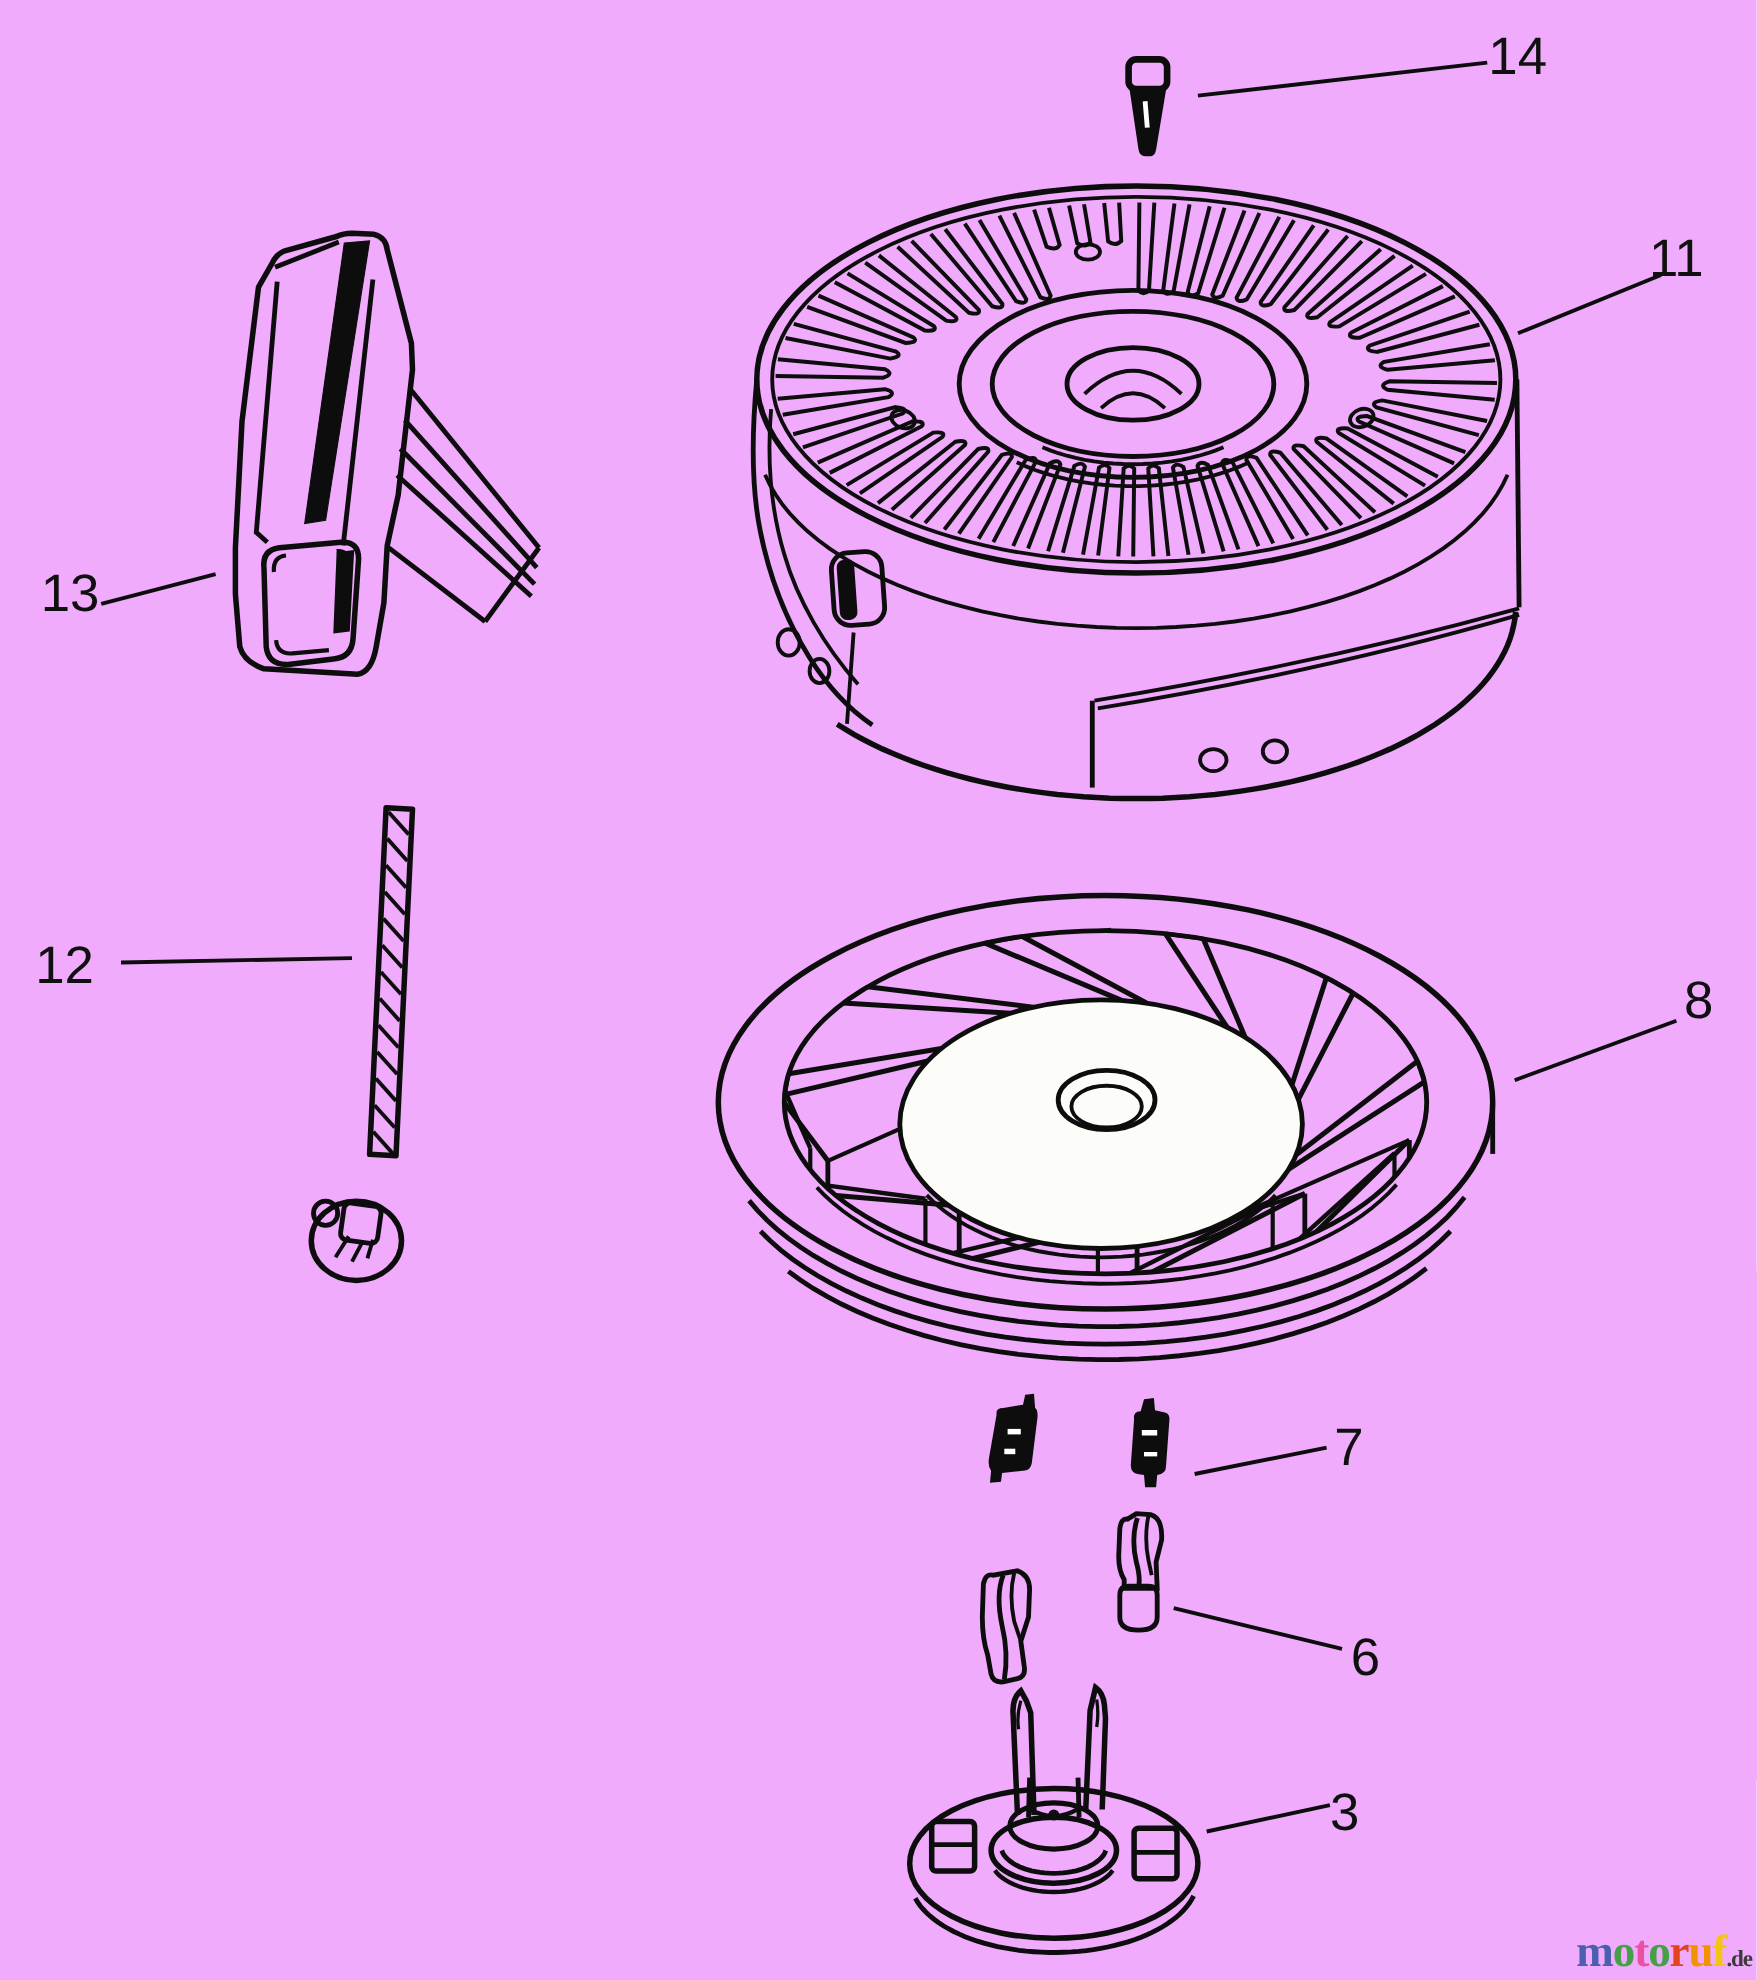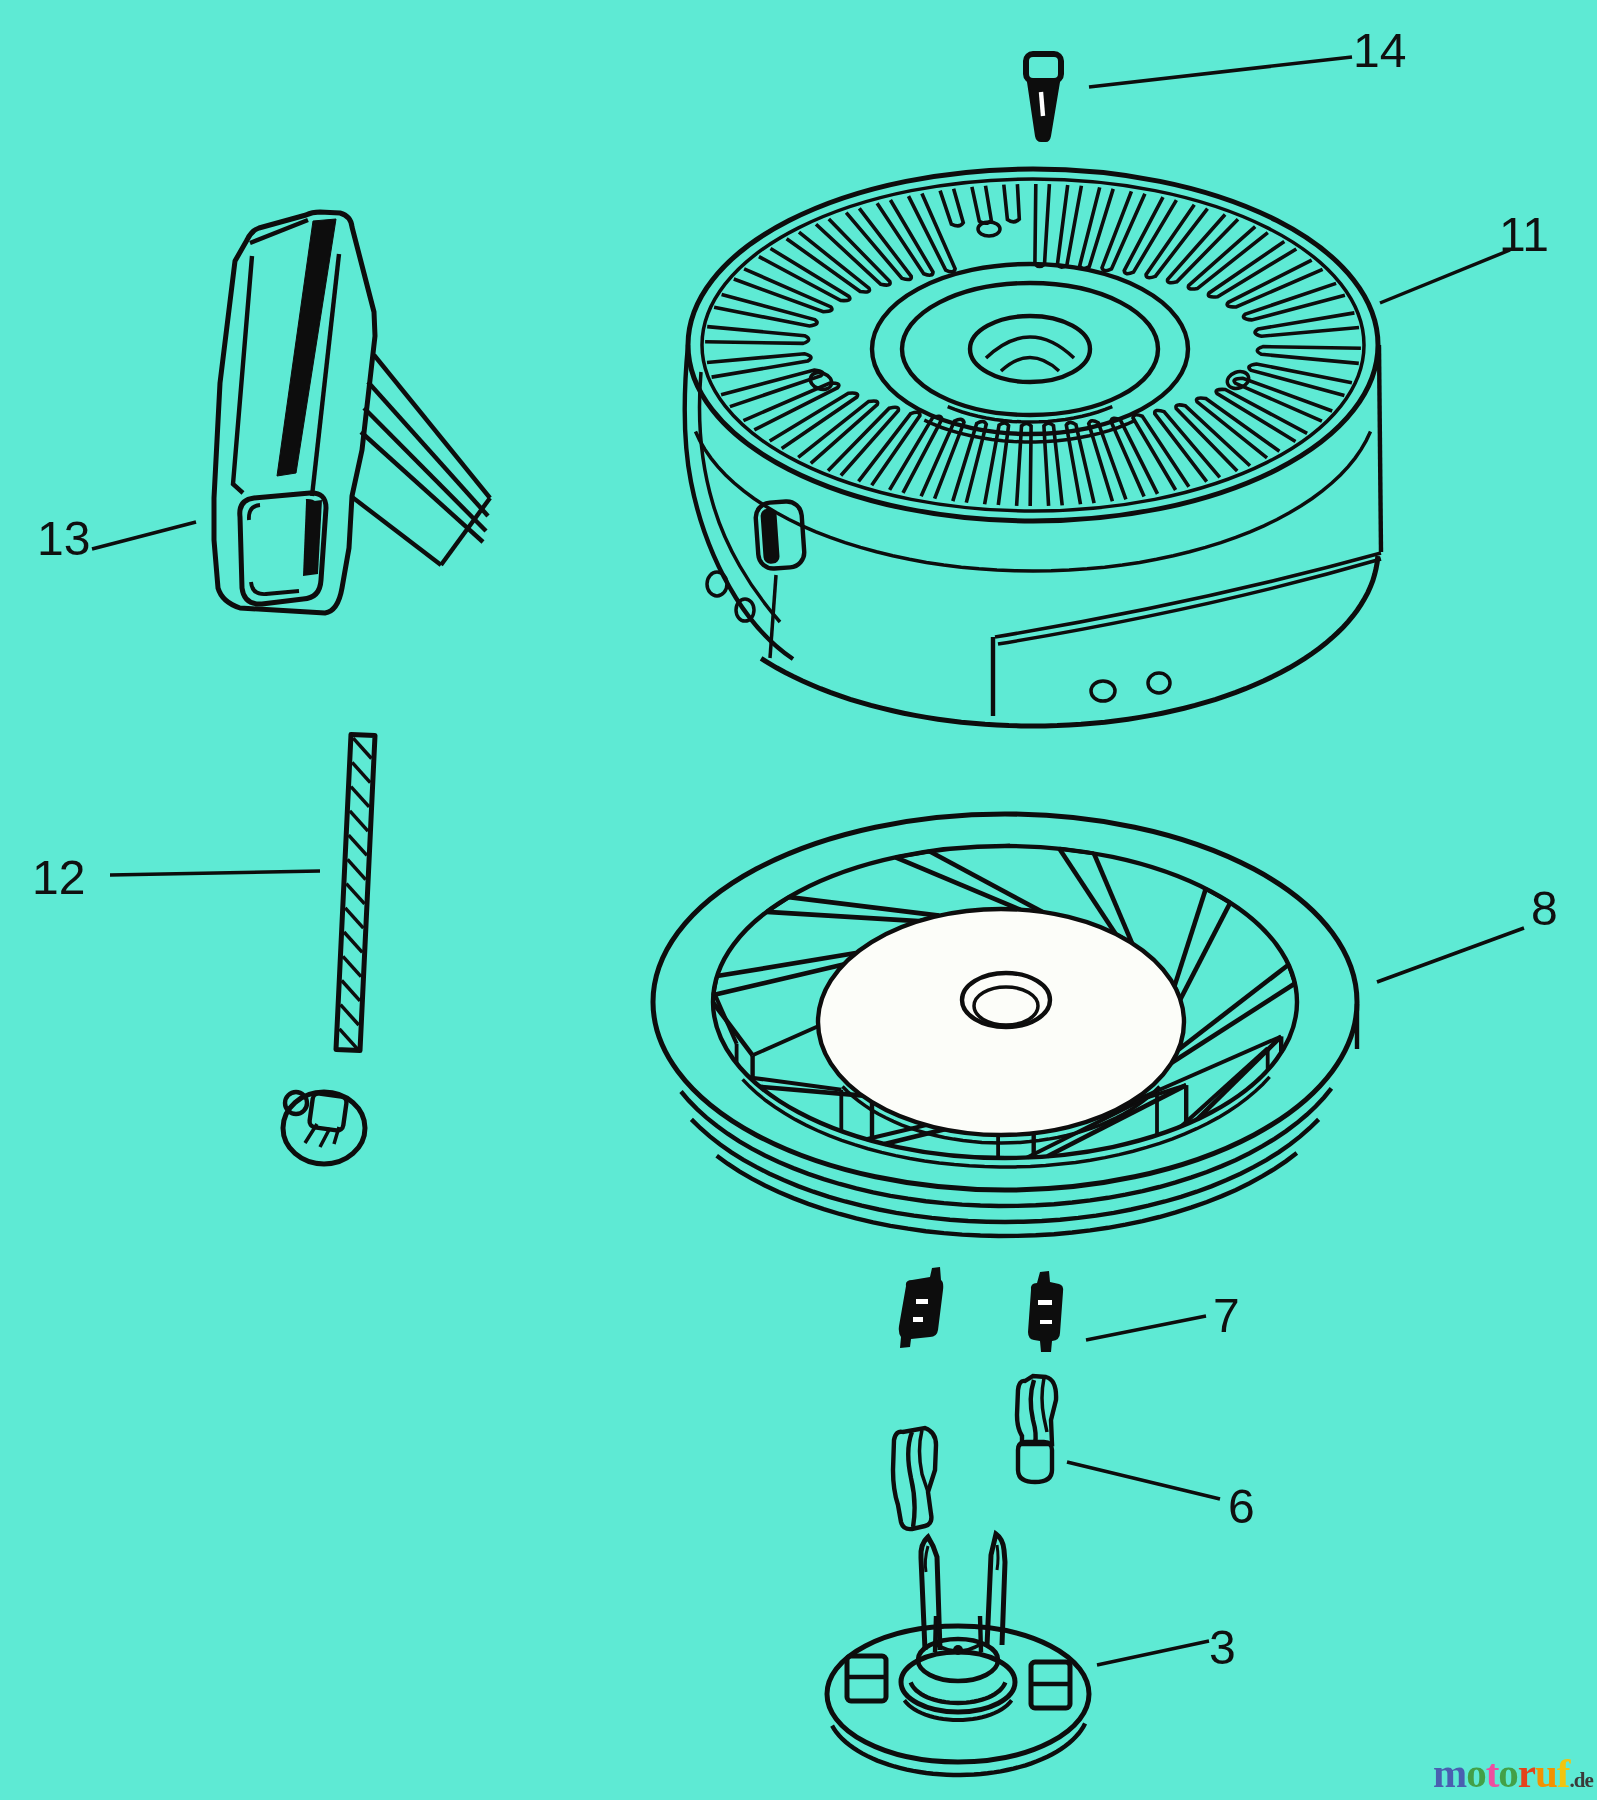--- a/index.html
+++ b/index.html
@@ -1,15 +1,15 @@
 <!DOCTYPE html>
 <html><head><meta charset="utf-8">
 <style>
 html,body{margin:0;padding:0;}
-#page{position:relative;width:1597px;height:1800px;background:#5eead4;overflow:hidden;text-align:right;}
+#page{position:relative;width:1597px;height:1800px;background:#f0abfc;overflow:hidden;text-align:right;}
 </style></head>
 <body>
 <div id="page">
 <svg width="1597" height="1800" viewBox="0 0 1597 1800">
 <rect x="1026" y="54" width="35" height="27" rx="7" fill="none" stroke="#0d0d0d" stroke-width="6"></rect>
 <path d="M 1028 82 L 1059 82 L 1050 136 Q 1049 141 1046 141 L 1041 141 Q 1037 141 1036 136 Z" fill="#0d0d0d" stroke="#0d0d0d" stroke-width="2"></path>
 <path d="M 1041 92 L 1043 116" stroke="#ffffff" stroke-width="4.4" fill="none"></path>
 <path d="M 1089 87 L 1352 57" stroke="#0d0d0d" stroke-width="3.5" fill="none"></path>
 <path d="M 1379 345 L 1381 552" stroke="#0d0d0d" stroke-width="4.4" fill="none"></path>
 <path d="M 761.1 658.4 L 768.7 663.1 L 776.6 667.8 L 784.8 672.3 L 793.3 676.6 L 802.1 680.8 L 811.2 684.8 L 820.6 688.7 L 830.2 692.4 L 840.1 695.9 L 850.2 699.3 L 860.5 702.4 L 871.0 705.4 L 881.8 708.2 L 892.7 710.8 L 903.8 713.2 L 915.0 715.4 L 926.4 717.4 L 937.9 719.2 L 949.5 720.8 L 961.3 722.2 L 973.1 723.3 L 985.0 724.3 L 996.9 725.0 L 1008.9 725.6 L 1021.0 725.9 L 1033.0 726.0 L 1045.0 725.9 L 1057.1 725.6 L 1069.1 725.0 L 1081.0 724.3 L 1092.9 723.3 L 1104.7 722.2 L 1116.5 720.8 L 1128.1 719.2 L 1139.6 717.4 L 1151.0 715.4 L 1162.2 713.2 L 1173.3 710.8 L 1184.2 708.2 L 1195.0 705.4 L 1205.5 702.4 L 1215.8 699.3 L 1225.9 695.9 L 1235.8 692.4 L 1245.4 688.7 L 1254.8 684.8 L 1263.9 680.8 L 1272.7 676.6 L 1281.2 672.3 L 1289.4 667.8 L 1297.3 663.1 L 1304.9 658.4 L 1312.1 653.5 L 1319.0 648.4 L 1325.6 643.3 L 1331.8 638.0 L 1337.6 632.6 L 1343.1 627.2 L 1348.2 621.6 L 1352.9 615.9 L 1357.2 610.2 L 1361.1 604.4 L 1364.6 598.5 L 1367.8 592.6 L 1370.5 586.6 L 1372.8 580.6 L 1374.6 574.5 L 1376.1 568.4 L 1377.2 562.3 L 1377.8 556.1" stroke="#0d0d0d" stroke-width="5" fill="none"></path>

